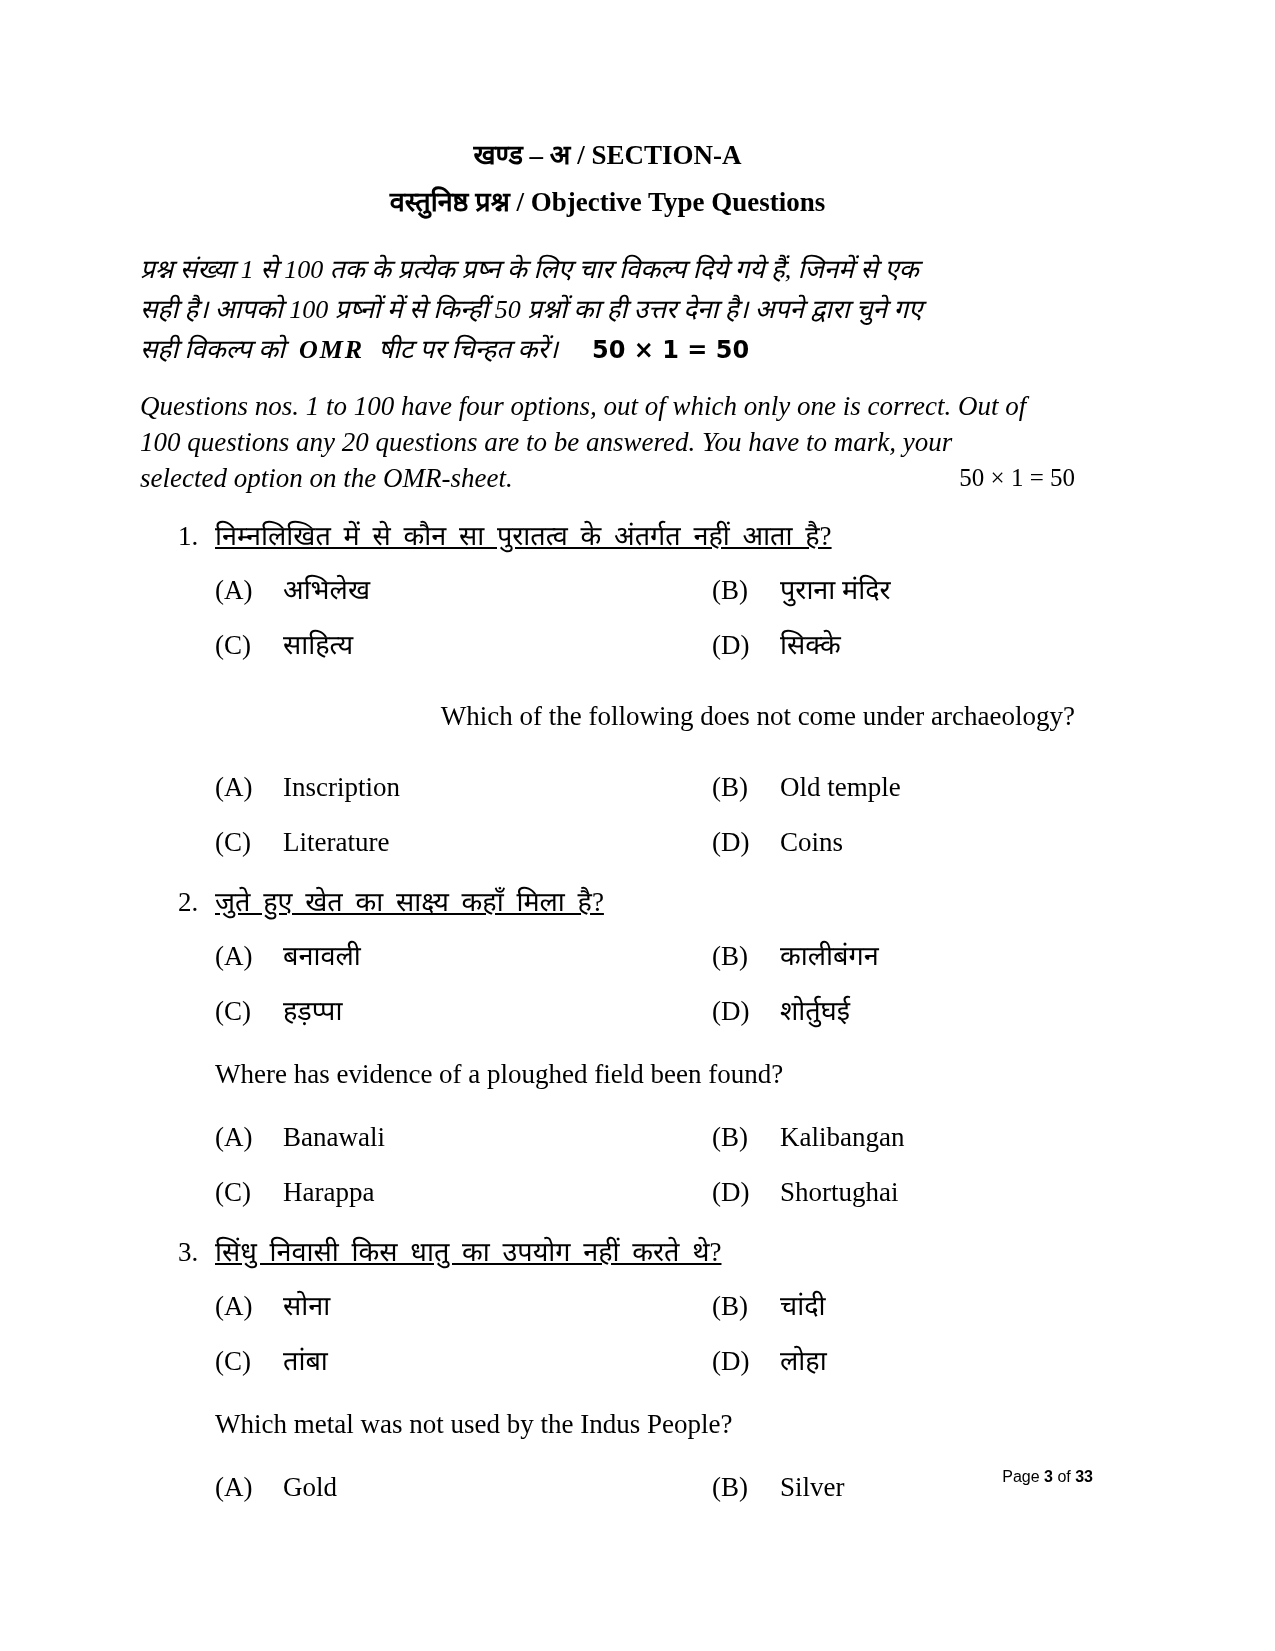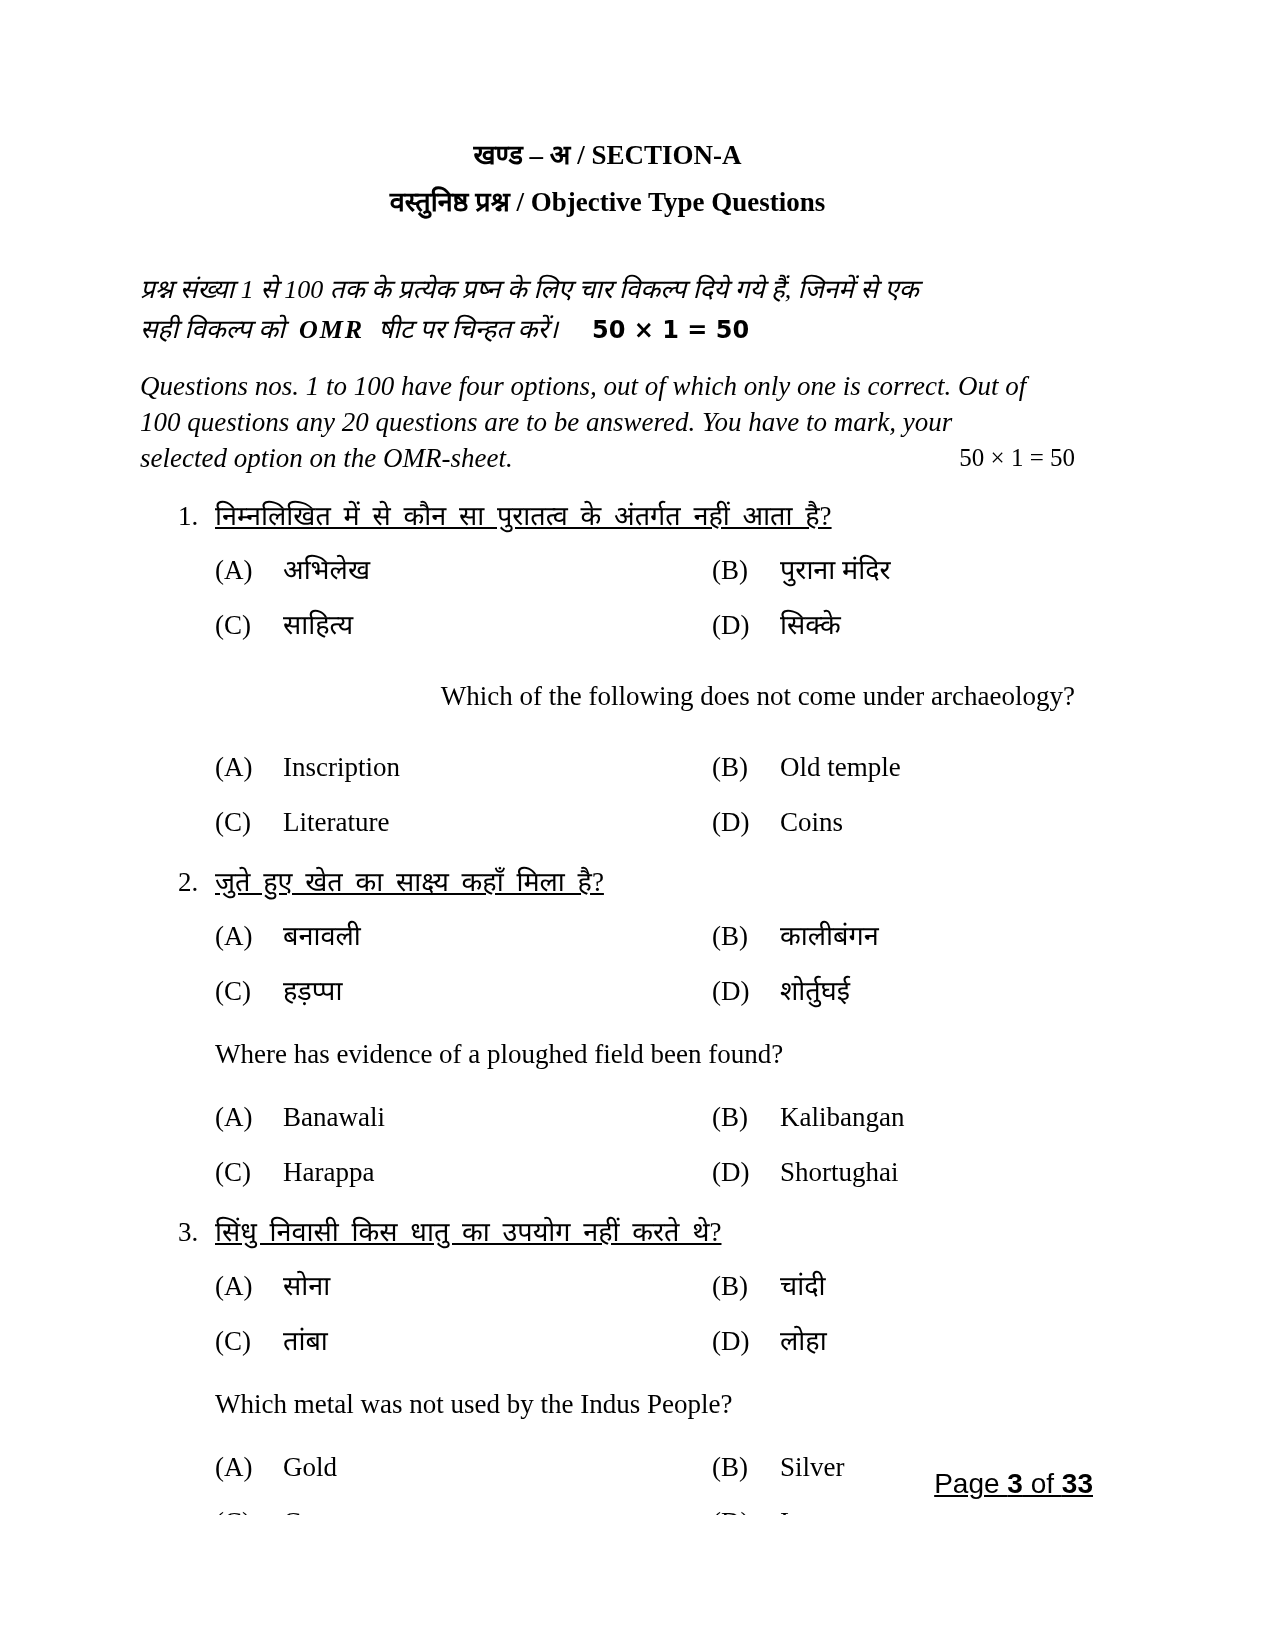--- a/index.html
+++ b/index.html
@@ -23,21 +23,21 @@
     left: 140px;
     width: 935px;
   }
 
   
   .doc-header { text-align: center; font-weight: bold; font-size: 27px; line-height: 47px; }
   .doc-header .sep { font-weight: bold; }
 
   
   .instr-hi {
-    margin-top: 44px;
+    margin-top: 24px;
     font-style: italic;
     font-size: 26px;
     line-height: 40px;
   }
   .instr-hi .omr { font-weight: bold; margin: 0 14px; letter-spacing: 2px; }
   .instr-hi .marks { font-weight: bold; margin-left: 34px; font-style: normal; font-family: "DejaVu Sans", sans-serif; font-size: 24px; }
 
   
   .instr-en {
     margin-top: 18px;
@@ -65,38 +65,38 @@
   .opt-label { width: 68px; flex: 0 0 68px; }
   .eng-q { margin: 30px 0 30px 75px; line-height: 34px; }
   .q1-eng { margin-top: 38px; margin-bottom: 38px; text-align: right; }
 
   
   .footer {
     position: absolute;
     top: 1468px;
     right: 182px;
     font-family: "Liberation Sans", sans-serif;
-    font-size: 28px;
-    text-decoration: underline;
+    font-size: 16px;
   }
   .footer b { font-weight: bold; }
 </style>
 </head>
 <body>
 
 <div class="page">
   <div class="content">
 
     <div class="doc-header">
       <div><span>खण्ड – अ</span><span class="sep"> / </span><span>SECTION-A</span></div>
       <div><span>वस्तुनिष्ठ प्रश्न</span><span class="sep"> / </span><span>Objective Type Questions</span></div>
     </div>
 
     <div class="instr-hi">
       <div>प्रश्न संख्या 1 से 100 तक के प्रत्येक प्रष्न के लिए चार विकल्प दिये गये हैं, जिनमें से एक</div>
+      <div>सही है। आपको 100 प्रष्नों में से किन्हीं 50 प्रश्नों का ही उत्तर देना है। अपने द्वारा चुने गए</div>
       <div><span>सही विकल्प को</span><span class="omr">OMR</span><span>षीट पर चिन्हत करें।</span><span class="marks">50 × 1 = 50</span></div>
     </div>
 
     <div class="instr-en">
       <div>Questions nos. 1 to 100 have four options, out of which only one is correct. Out of</div>
       <div>100 questions any 20 questions are to be answered. You have to mark, your</div>
       <div class="last-line">
         <span>selected option on the OMR-sheet.</span>
         <span class="marks">50 × 1 = 50</span>
       </div>

